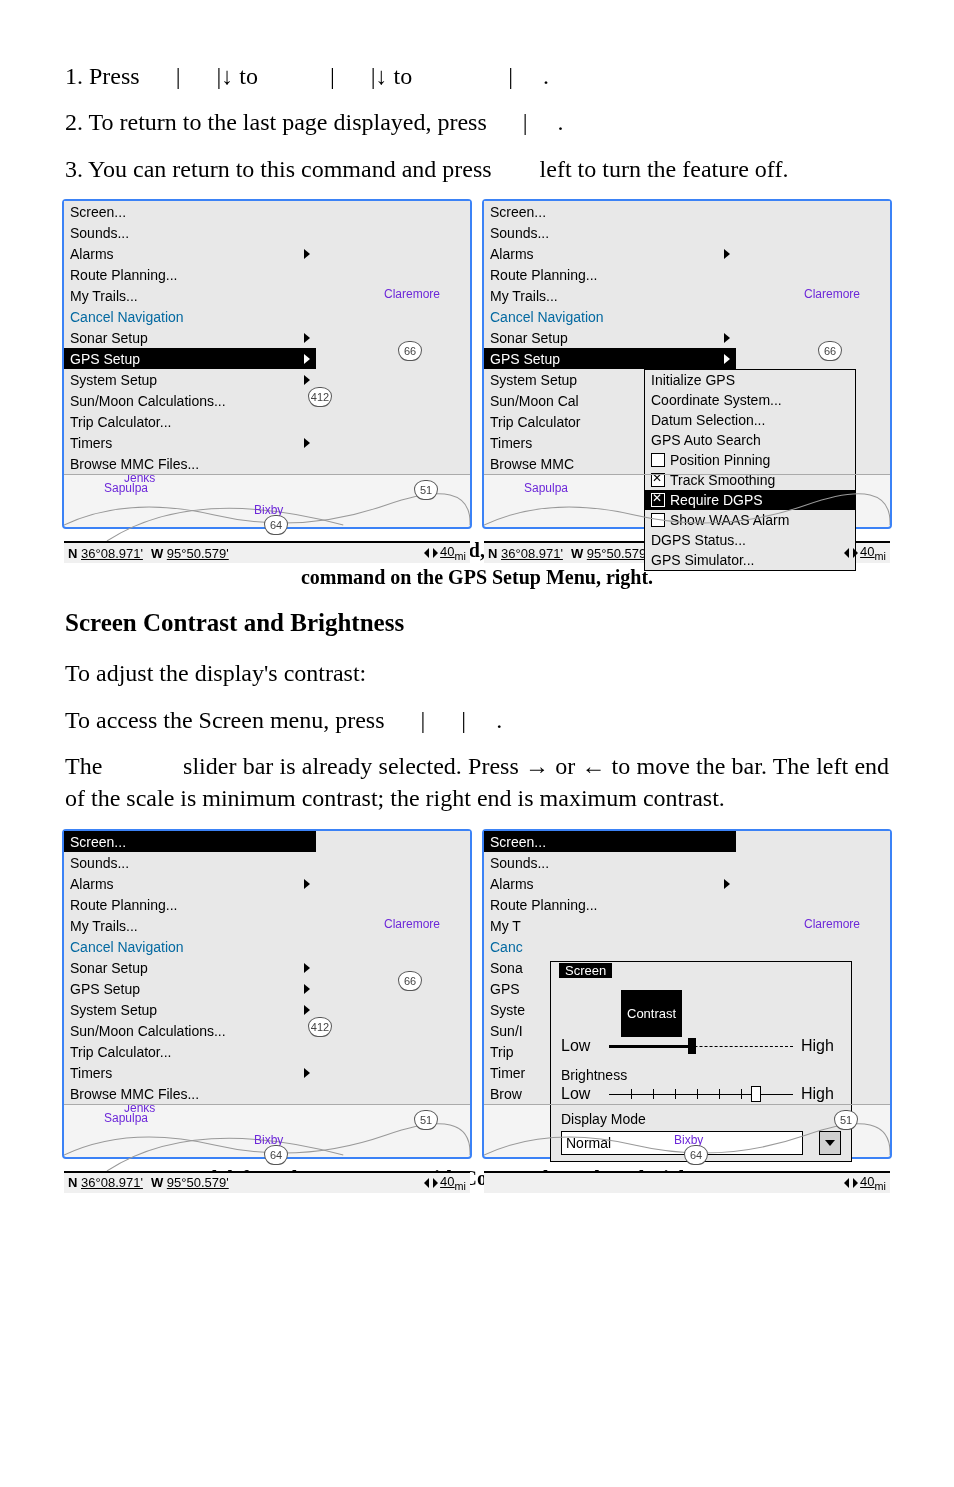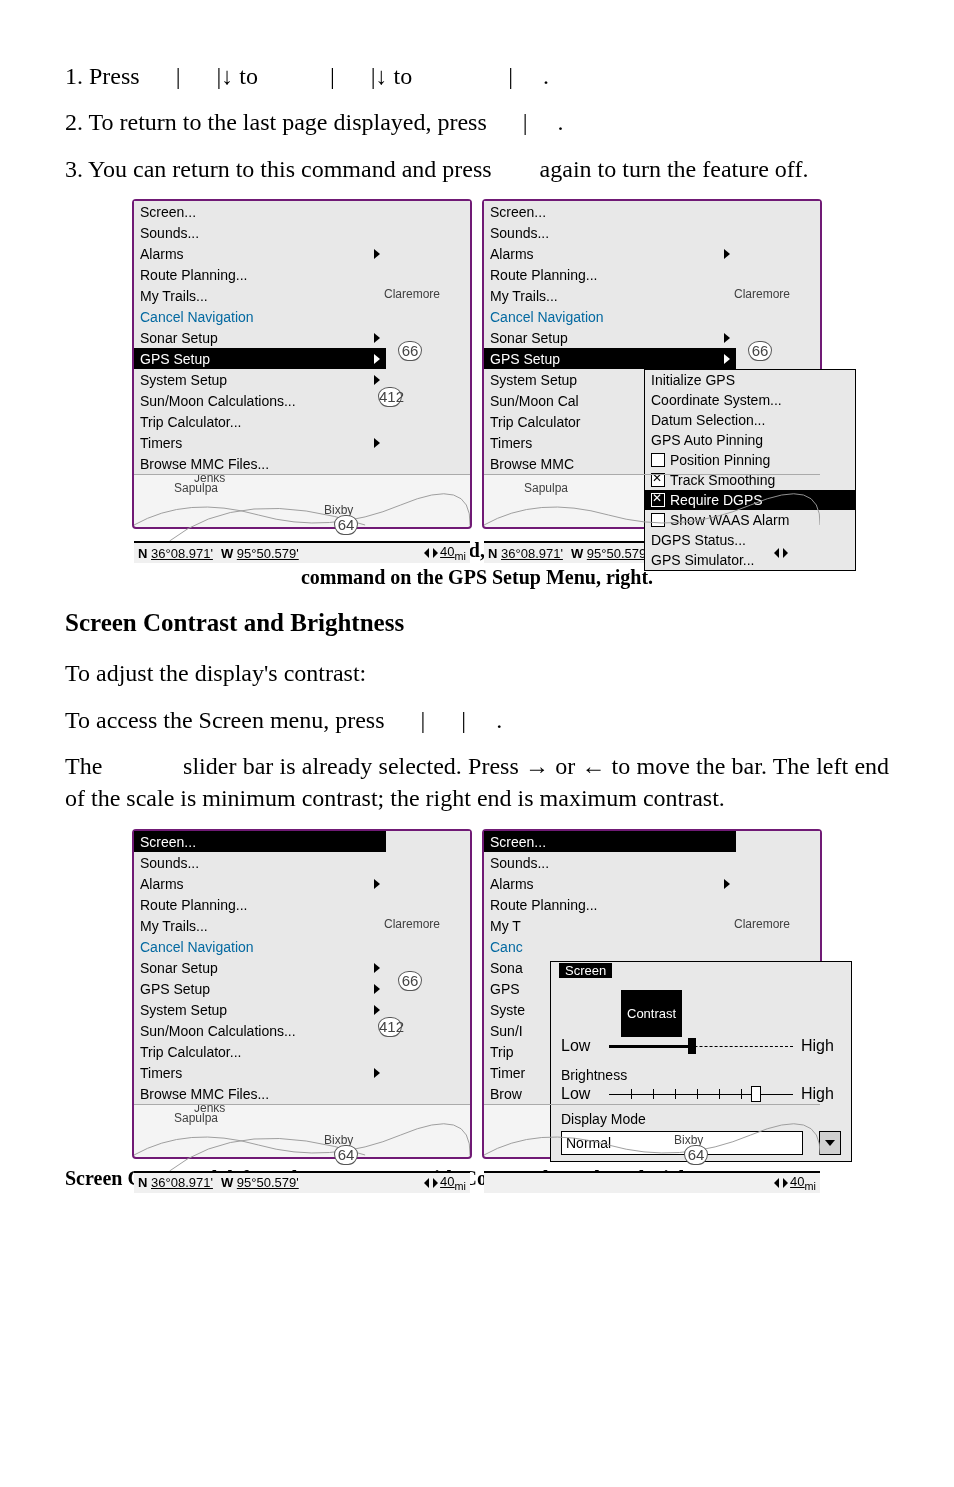--- a/index.html
+++ b/index.html
@@ -50,24 +50,24 @@
 
   
   .shots {
     display: flex;
     justify-content: center;
     gap: 10px;
     margin-top: 8px;
   }
 
   .device {
-    width: 340px;
+    width: 410px;
     box-sizing: border-box;
     background: #f4f4f4;
-    border: 2px solid #701a75;
+    border: 2px solid #3b82f6;
     border-radius: 4px;
     position: relative;
     font-family: Arial, Helvetica, sans-serif;
   }
   .device .topmap {
     position: absolute;
     right: 6px;
     top: 4px;
     color: #8e8e8e;
     font-size: 12px;
@@ -239,28 +239,28 @@
     width:20px; height:22px; border:1px solid #000; background:#d0d0d0;
     display:flex; align-items:center; justify-content:center;
   }
   .popup .sel .dd .tri {
     width:0;height:0;border-left:5px solid transparent;border-right:5px solid transparent;border-top:6px solid #000;
   }
 
   
   .menu.narrow .row { width: 240px; }
 
-  .maplabel { position:absolute; color:#404040; font-size:12px; pointer-events:none; }
+  .maplabel { position:absolute; color:#6d28d9; font-size:12px; pointer-events:none; }
   .hwy {
     position:absolute;
     width:22px;height:18px;
     background:#fff;
     border:1px solid #555;
     border-radius:50% 50% 45% 45% / 50% 50% 60% 60%;
-    font-size:15px; line-height:18px; text-align:center; color:#444;
+    font-size:11px; line-height:18px; text-align:center; color:#444;
     pointer-events:none;
   }
 
   .mapstrip {
     height: 66px;
     position: relative;
     border-top:1px solid #aaa;
     overflow:hidden;
   }
   .mapstrip svg { width:100%; height:100%; }
@@ -294,21 +294,21 @@
       <span>2. To return to the last page displayed, press</span>
       &nbsp;&nbsp;&nbsp;&nbsp;
       <span class="pipe">|</span>
       &nbsp;&nbsp;&nbsp;
       <span>.</span>
     </p>
 
     <p class="para">
       <span>3. You can return to this command and press</span>
       &nbsp;&nbsp;&nbsp;&nbsp;&nbsp;&nbsp;
-      <span>again to turn the feature off.</span>
+      <span>left to turn the feature off.</span>
     </p>
   </div>
 
   <div class="shots">
 
     <div class="device" style="height:330px;">
       <div class="topmap">logan Lake</div>
 
       <div class="menu narrow" id="menuA">
           <div class="row">
@@ -436,21 +436,21 @@
           <div class="srow">
             <span>Initialize GPS</span>
           </div>
           <div class="srow">
             <span>Coordinate System...</span>
           </div>
           <div class="srow">
             <span>Datum Selection...</span>
           </div>
           <div class="srow">
-            <span>GPS Auto Pinning</span>
+            <span>GPS Auto Search</span>
           </div>
           <div class="srow">
             <span class="chk"></span>
             <span>Position Pinning</span>
           </div>
           <div class="srow">
             <span class="chk checked"></span>
             <span>Track Smoothing</span>
           </div>
           <div class="srow selected">

